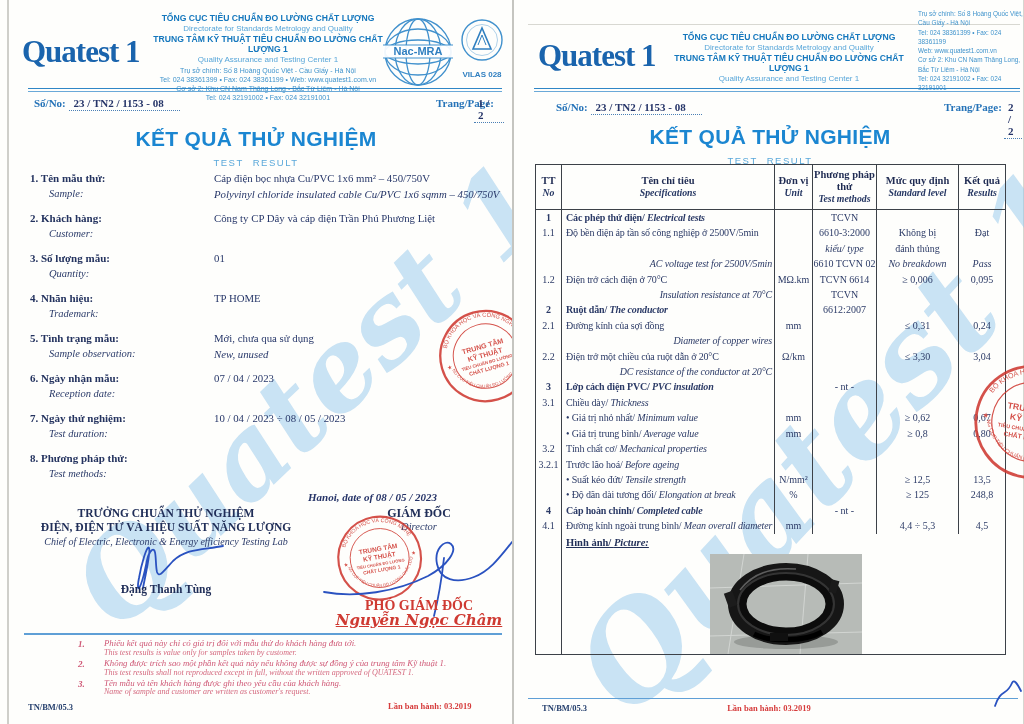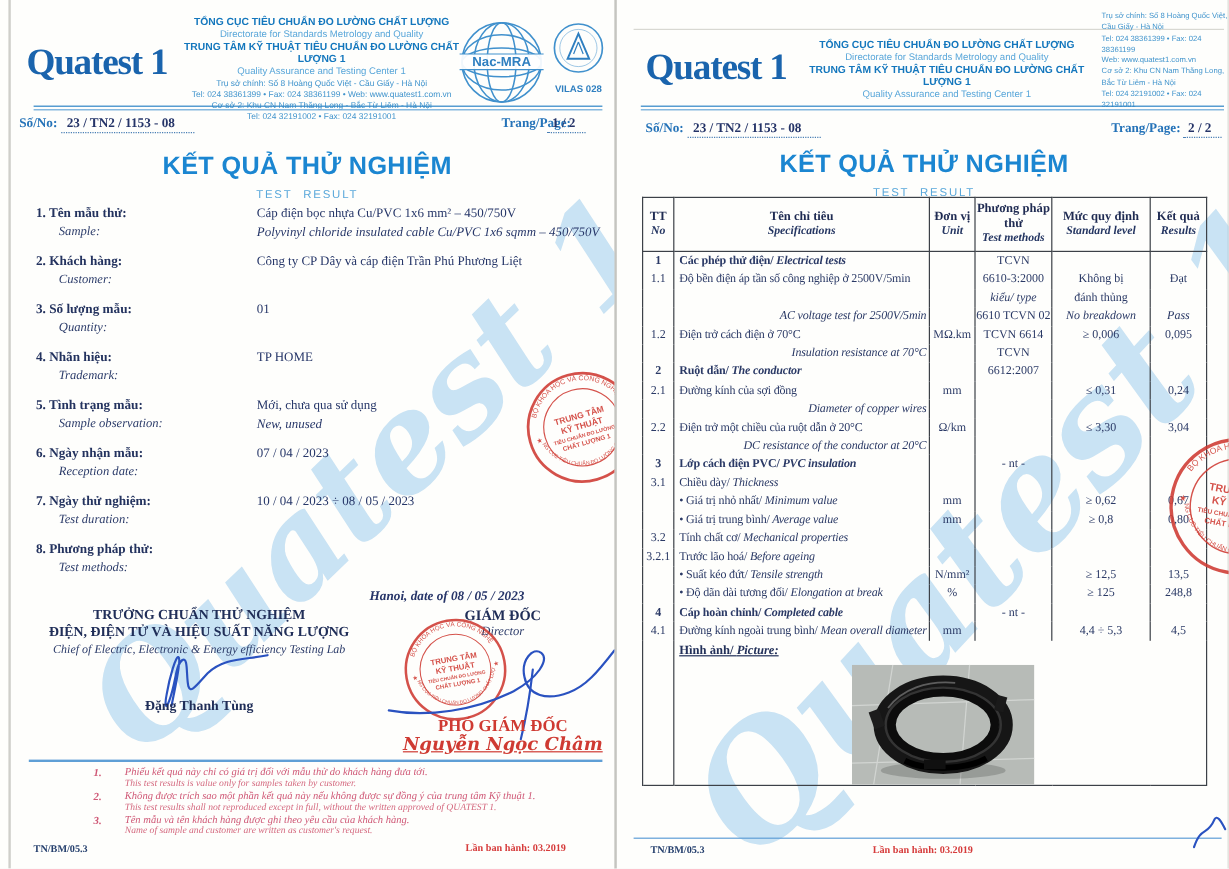--- a/index.html
+++ b/index.html
@@ -33,21 +33,21 @@
   .haddr-blk{position:absolute;left:404px;top:9px;width:106px;text-align:left;z-index:2;}
   .haddr-blk div{font-family:"Liberation Sans",sans-serif;font-size:6.4px;color:#3f93cc;line-height:1.45;}
   .seal{position:absolute;z-index:2;}
   .seal-globe{left:381px;top:15px;}
   .seal-vilas{left:456px;top:17px;}
   .dbl{position:absolute;height:2px;border-top:1.6px solid #2f86c6;border-bottom:1px solid #6aa9d8;z-index:2;}
   .dbl1{left:28px;right:10px;top:88px;}
   .dbl2{left:20px;right:6px;top:88px;}
 
   
-  .noline{position:absolute;height:16px;z-index:2;font-size:11px;}
+  .noline{position:absolute;height:16px;z-index:2;font-size:11px;margin-left:18px;}
   .noline1{left:16px;right:8px;top:97px;}
   .noline2{left:24px;right:6px;top:101px;}
   .nlab{font-weight:bold;color:#2573b8;}
   .nval{font-weight:bold;color:#253468;border-bottom:1px dotted #4a7fb5;padding:0 16px 1px 5px;}
   .plab{position:absolute;font-weight:bold;color:#2573b8;}
   .pval{position:absolute;font-weight:bold;color:#253468;border-bottom:1px dotted #4a7fb5;padding:0 8px 1px 4px;}
   .noline1 .plab{left:402px;} .noline1 .pval{left:440px;}
   .noline2 .plab{left:388px;} .noline2 .pval{left:448px;}
 
   .title{position:absolute;left:0;width:100%;text-align:center;z-index:2;

